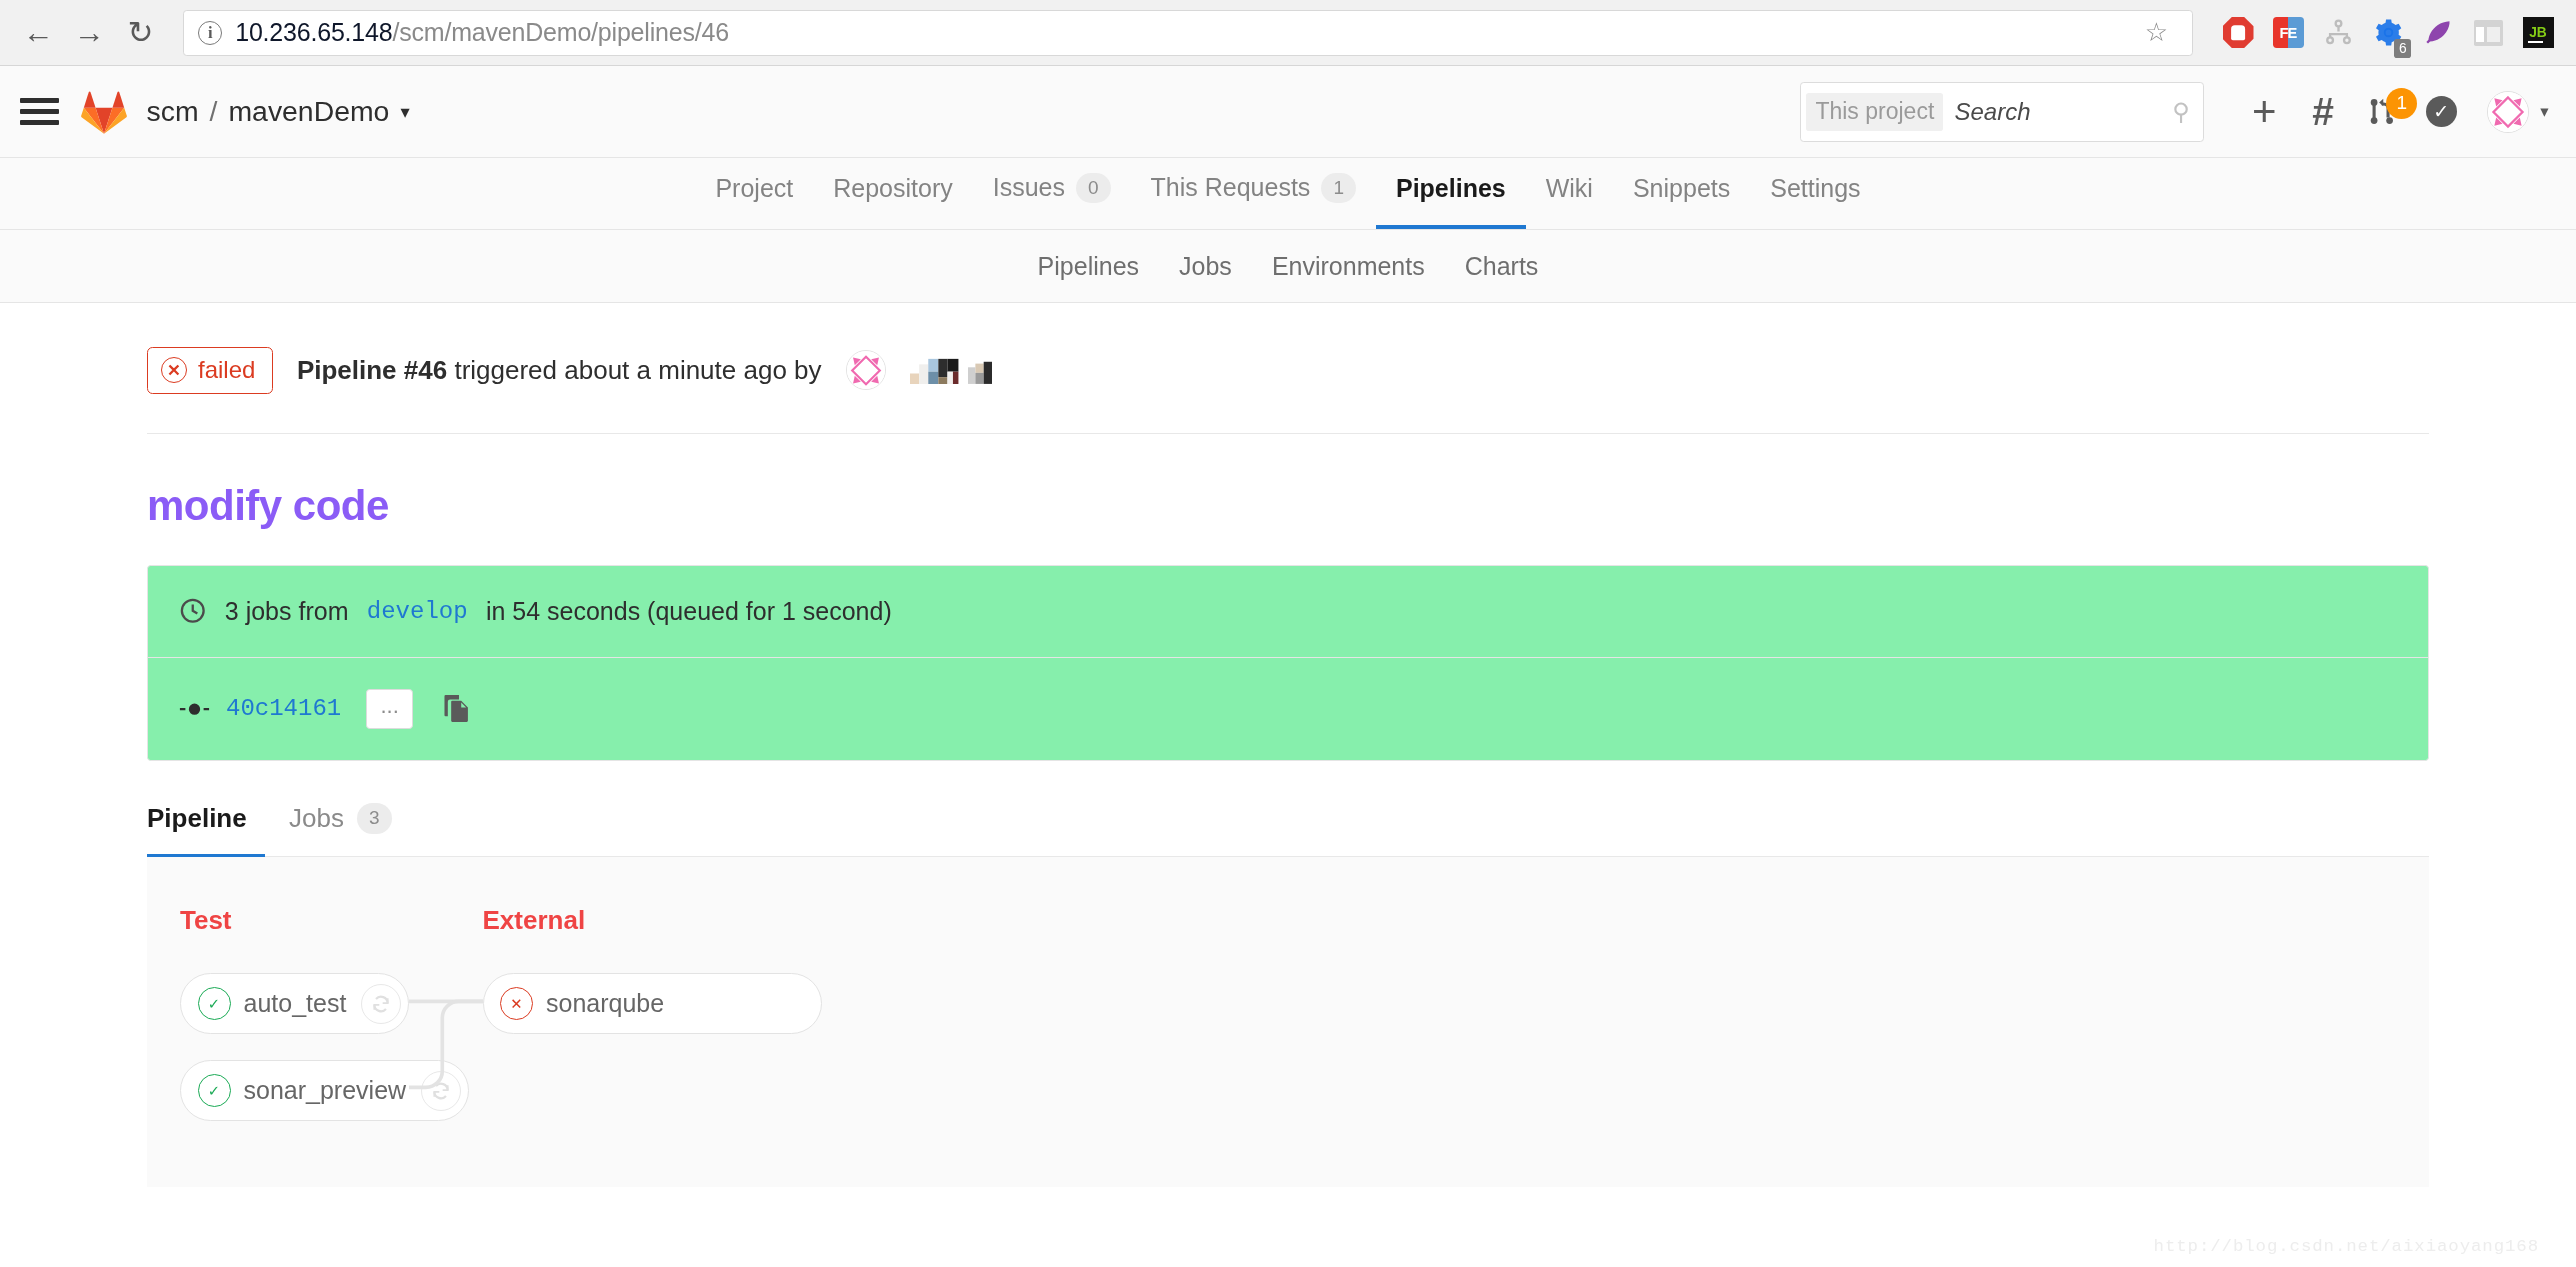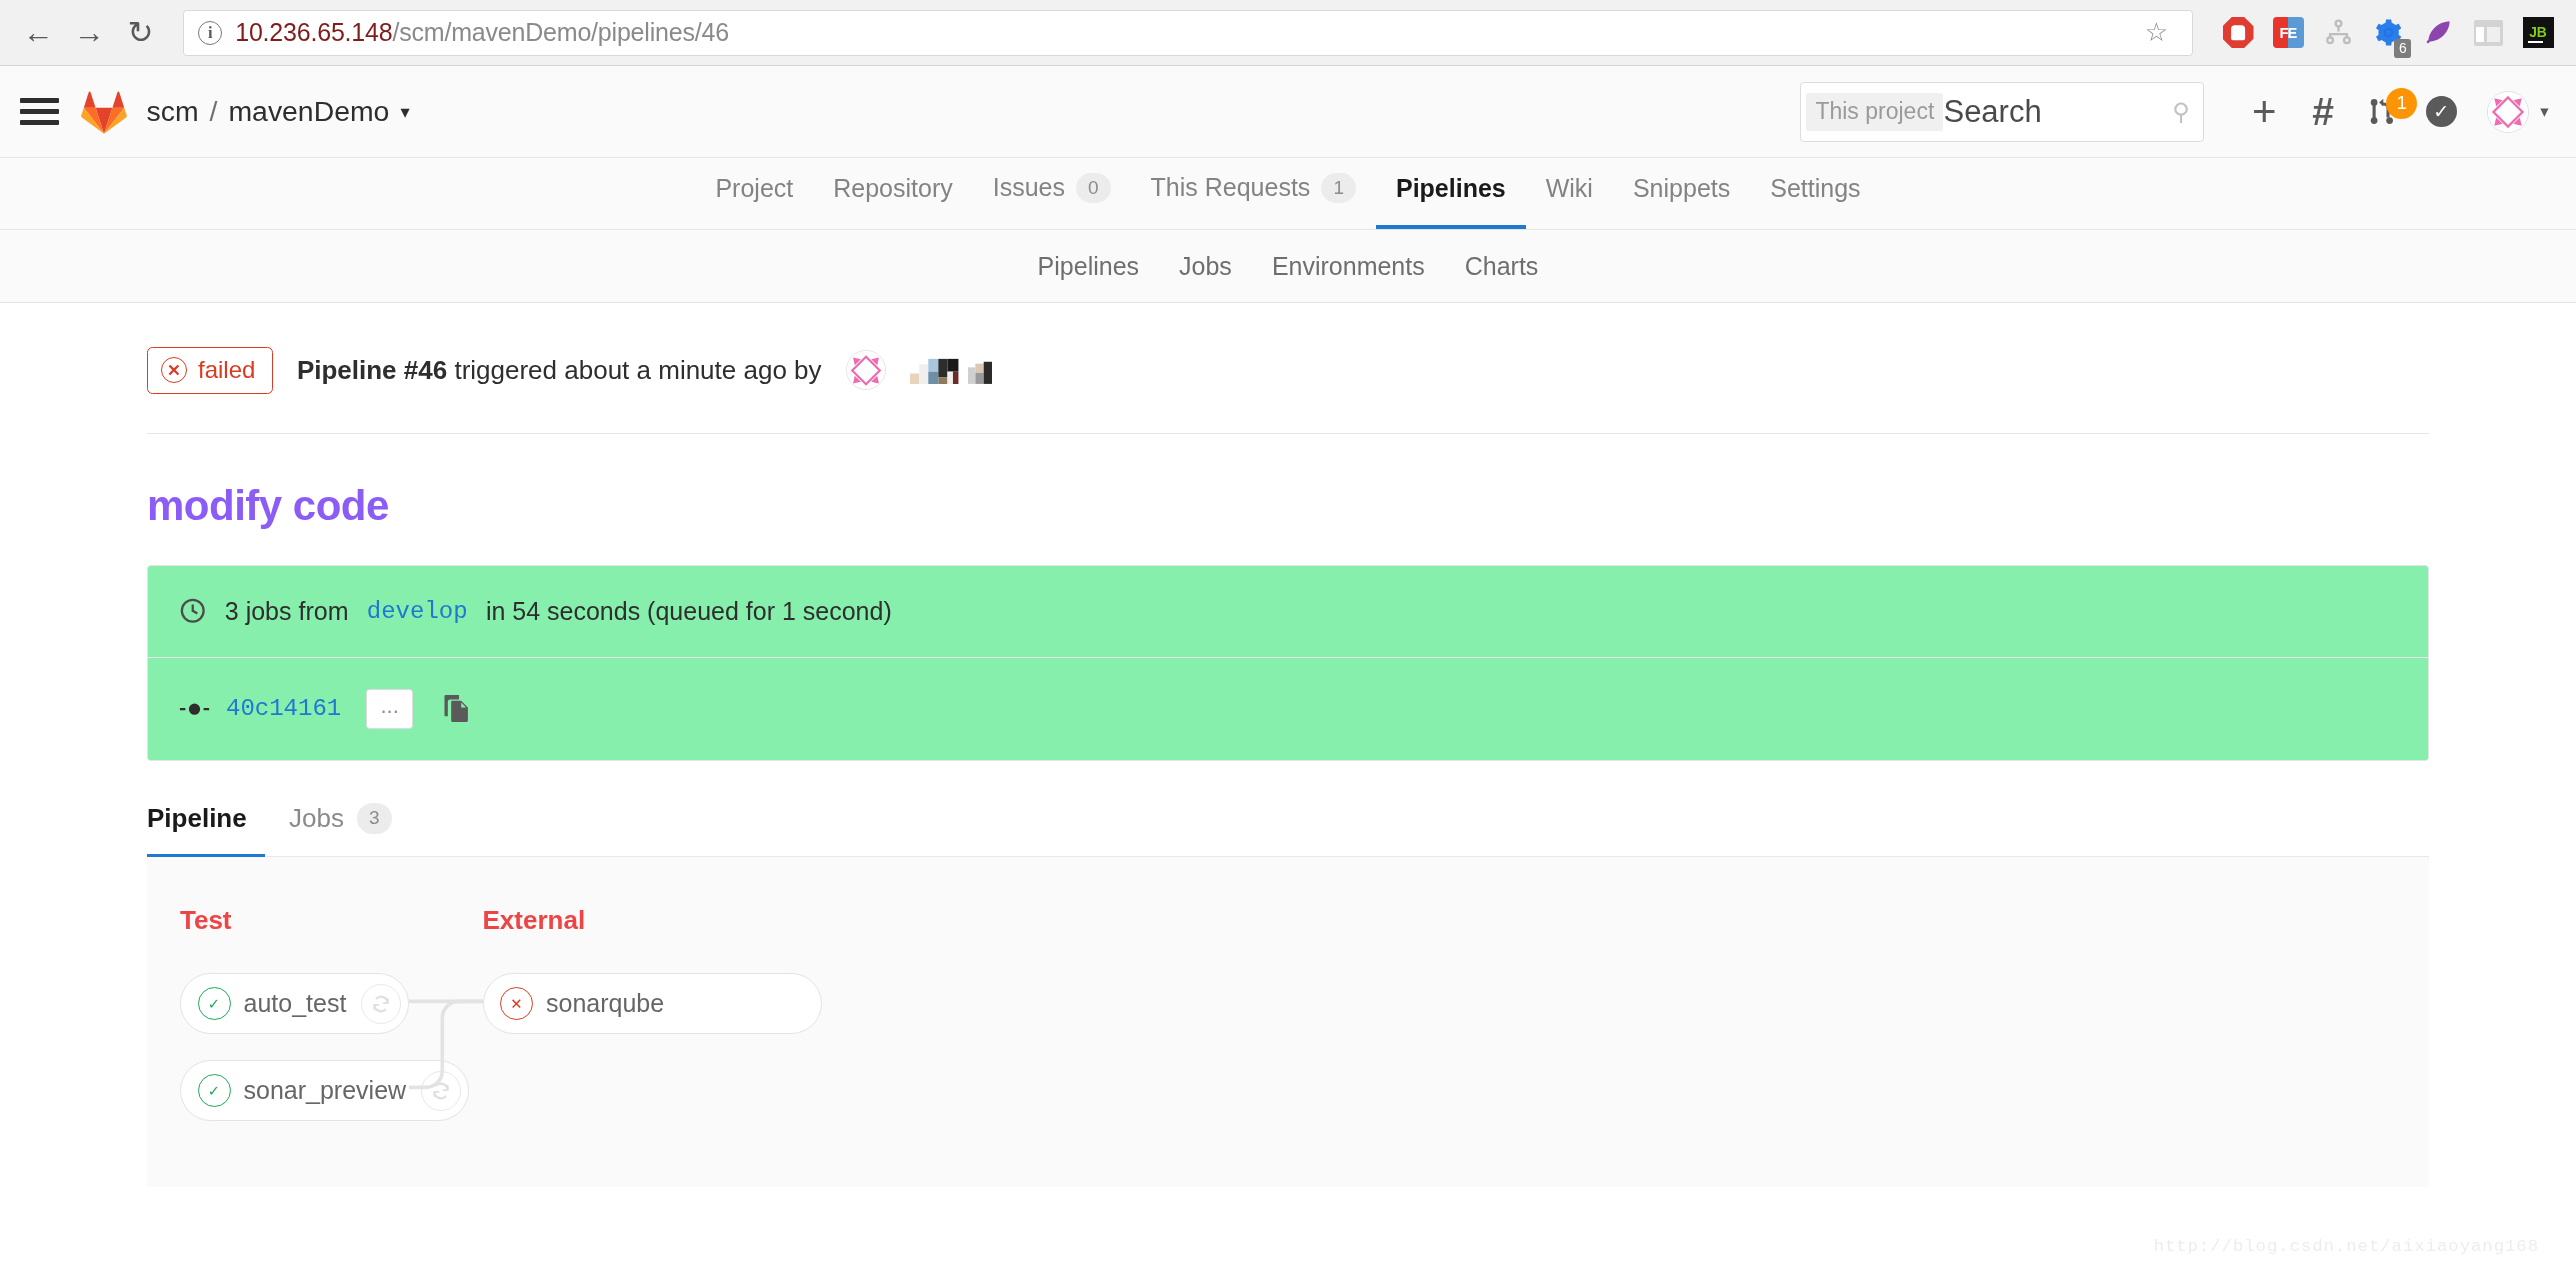--- a/index.html
+++ b/index.html
@@ -43,21 +43,21 @@
     border-radius: 50%;
     color: #5a5a5a;
     font-size: 16.5px;
     font-family: "Liberation Serif", serif;
     font-weight: bold;
     display: flex; align-items: center; justify-content: center;
     margin-right: 13px;
     flex-shrink: 0;
   }
   .url-text { font-size: 25px; letter-spacing: -0.2px; white-space: nowrap; }
-  .url-host { color: #7f1d1d; font-weight: 500; text-align: right; }
+  .url-host { color: #0f172a; font-weight: 500; text-align: right; }
   .url-path { color: #8a8a8a; }
   .star-icon { color: #8a8a8a; font-size: 26px; padding: 0 9.2px; }
 
   .ext-strip { display: flex; align-items: center; gap: 0px; padding-left: 9.2px; }
   .ext { width: 50px; height: 50px; display:flex; align-items:center; justify-content:center; position: relative; }
 
   .ico-adblock {
     width: 31px; height: 31px; background: #e03c31;
     border-radius: 5.5px;
     clip-path: polygon(30% 0,70% 0,100% 30%,100% 70%,70% 100%,30% 100%,0 70%,0 30%);
@@ -119,23 +119,23 @@
     display:flex; align-items:center;
     padding: 0 7.3px 0 5.5px;
     margin-right: 31px;
   }
   .scope-chip {
     background:#f0f0f0; color:#9a9a9a;
     font-size: 23px; padding: 5.5px 9.2px; border-radius: 2.8px;
     white-space: nowrap;
   }
   .search-input {
-    border:0; outline:0; font-size: 31px; color:#555;
+    border:0; outline:0; font-size: 24px; color:#555;
     font-family: inherit; background: transparent;
-    flex:1; min-width: 0;
+    flex:1; padding-left: 11px; min-width: 0; font-style: italic;
   }
   .search-input::placeholder { color:#4a4a4a; }
   .search-mag { color:#c2c2c2; font-size: 24px; padding-right: 5.5px; }
 
   .hicon {
     width: 59px; height: 59px;
     display:flex; align-items:center; justify-content:center;
     color:#5a5a5a; position: relative;
   }
   .hicon .plus { font-size: 42px; font-weight: 300; line-height: 1; color:#5a5a5a; }

